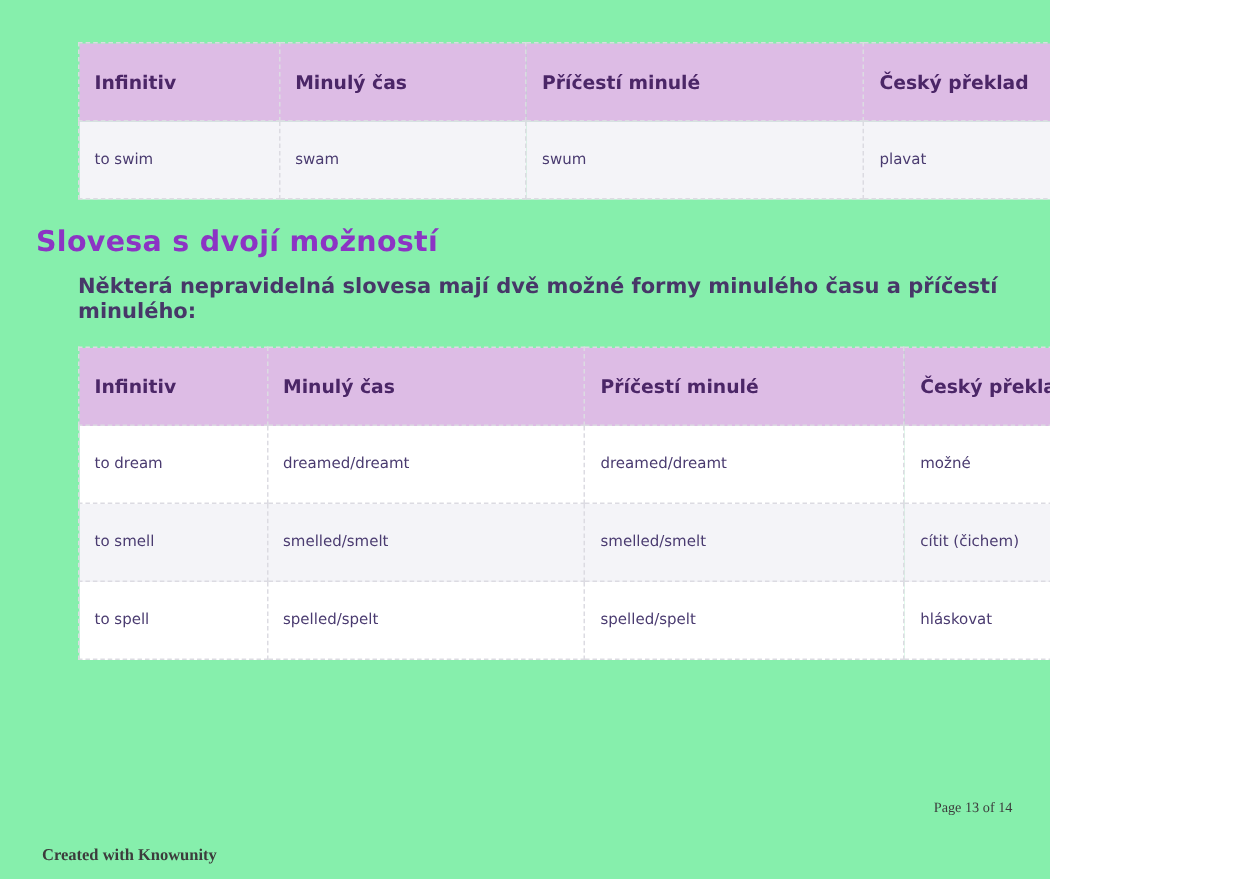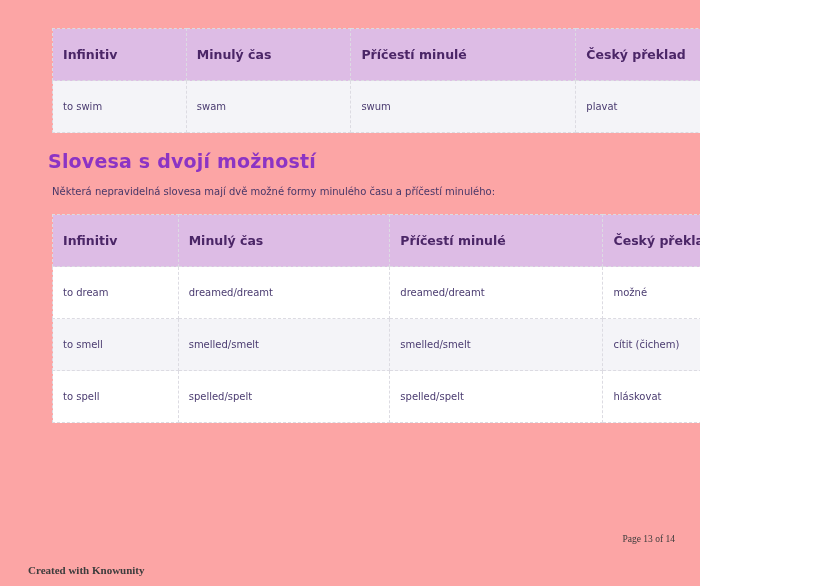--- a/index.html
+++ b/index.html
@@ -12,21 +12,21 @@
     --border-color:#dcdbe2;
     --footer-text:#3c3c3c;
   }
   html,body{margin:0;padding:0;background:#ffffff;}
   body{
     width:828px;height:586px;
     font-family:"DejaVu Sans","Liberation Sans",sans-serif;
     -webkit-font-smoothing:antialiased;
   }
   .page{
-    position:relative;width:700px;height:586px;background:#fca5a5;overflow:hidden;
+    position:relative;width:700px;height:586px;background:#86efac;overflow:hidden;
   }
   table.verbs{
     border-collapse:collapse;
     table-layout:fixed;
     width:736px;
     margin-left:52px;
   }
   table.verbs th{
     background:var(--header-bg);
     color:var(--header-text);
@@ -44,32 +44,33 @@
     height:51px;
     padding:0 6px 0 10px;
     border:1px dashed var(--border-color);
     vertical-align:middle;
     background:#ffffff;
   }
   table.t1{margin-top:28px;}
   table.t1 tbody td{background:var(--row-alt-bg);}
   table.t2 tbody tr:nth-child(even) td{background:var(--row-alt-bg);}
   h2.section-heading{
-    margin:17px 0 0 48px;
+    margin:17px 0 0 24px;
     font-size:19px;
     line-height:23px;
     color:var(--heading-text);
     font-weight:700;
     letter-spacing:0.2px;
   }
   p.section-desc{
     margin:10px 0 14px 52px;
-    font-size:10px;
+    font-size:14px;
     line-height:17px;
     color:var(--body-text);
+    font-weight:bold;
   }
   .footer-left{
     position:absolute;left:28px;top:564px;
     font-family:"Liberation Serif","DejaVu Serif",serif;
     font-weight:700;font-size:11px;color:var(--footer-text);
   }
   .footer-right{
     position:absolute;right:25px;top:534px;
     font-family:"Liberation Serif","DejaVu Serif",serif;
     font-size:9.5px;color:var(--footer-text);

